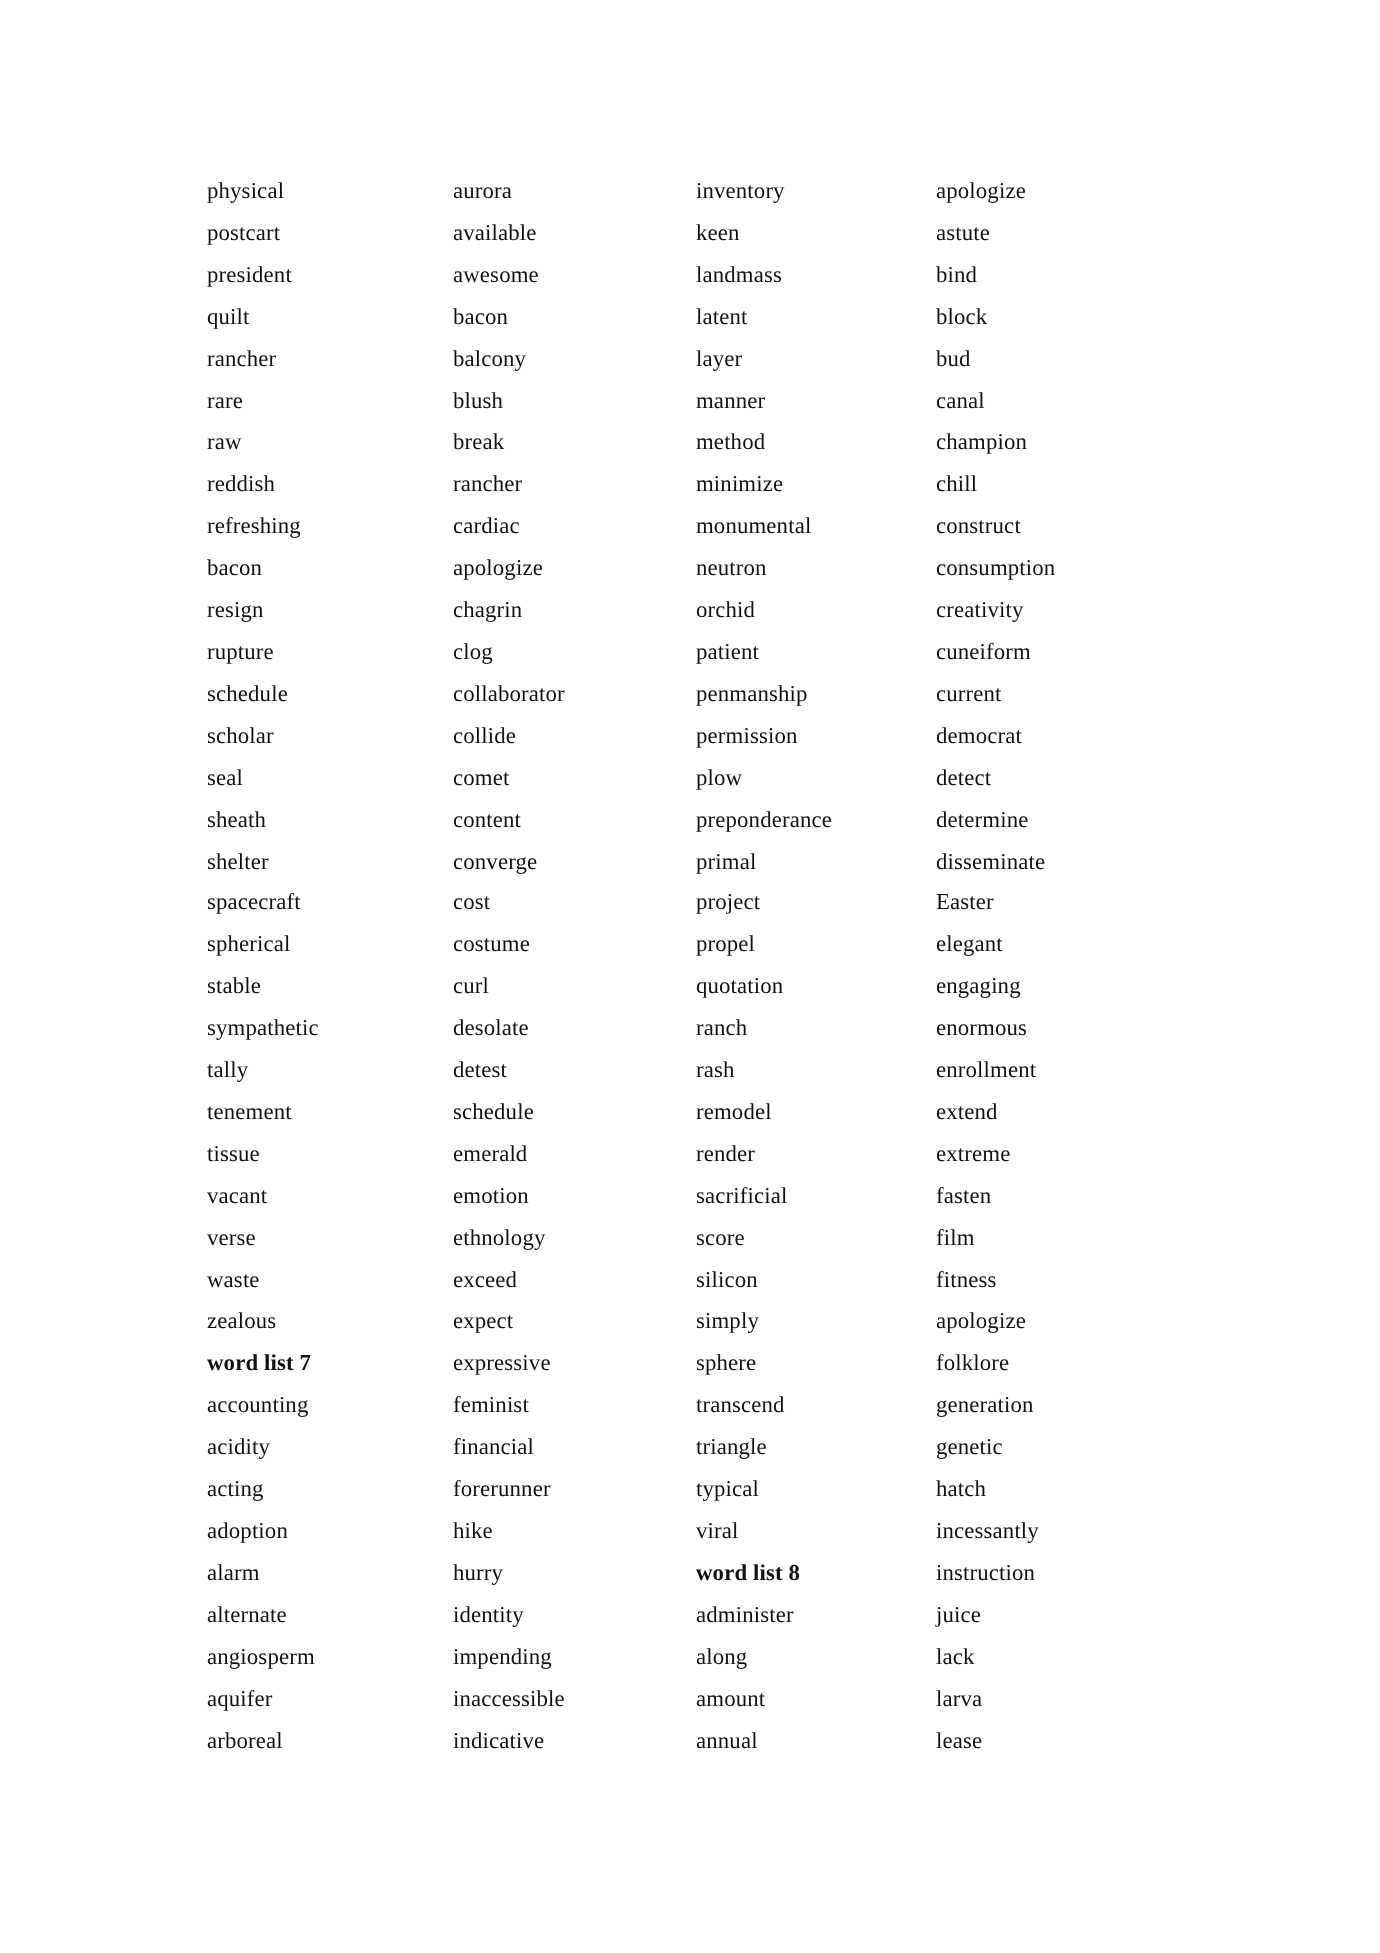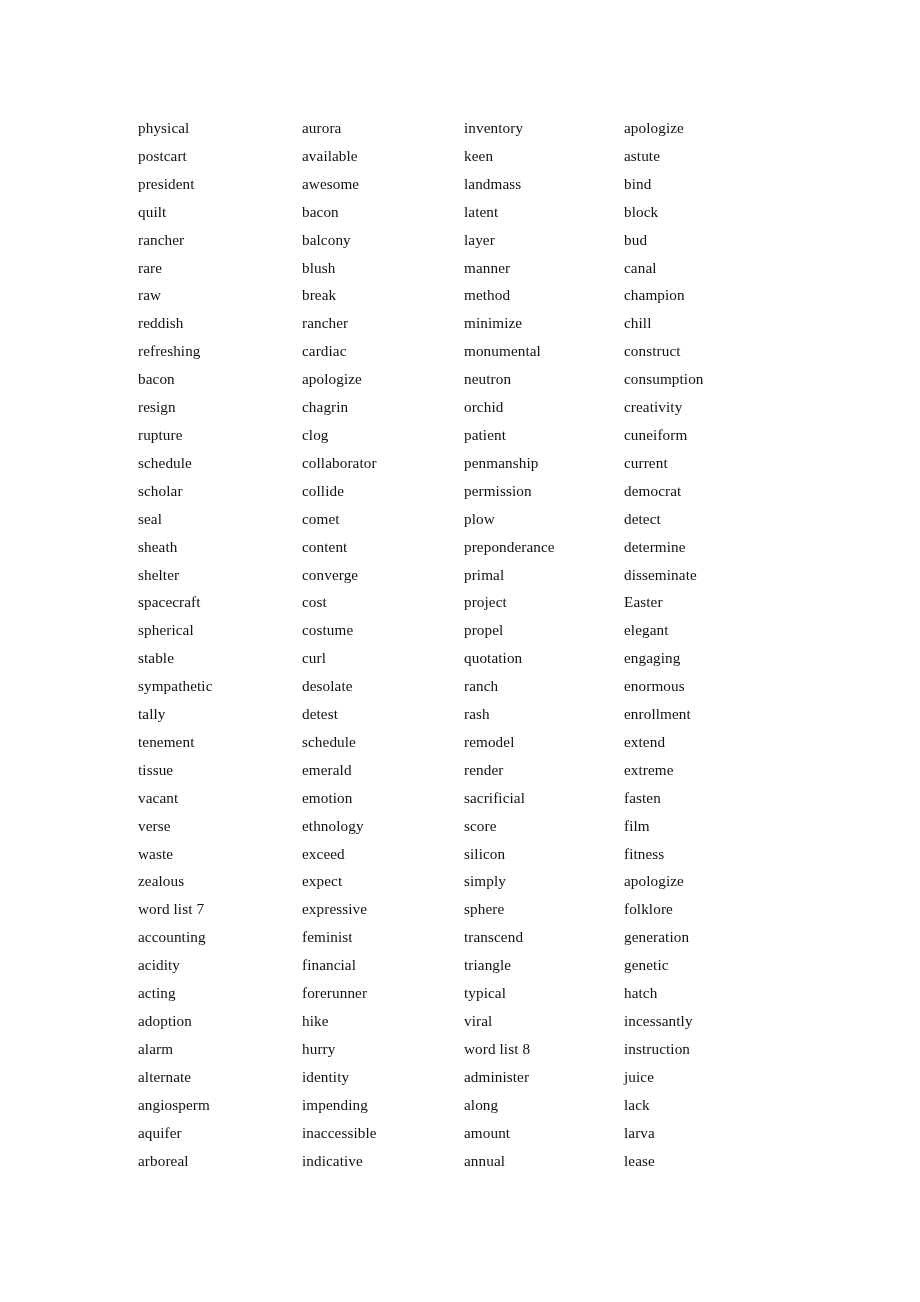--- a/index.html
+++ b/index.html
@@ -35,21 +35,21 @@
     align-items: start;
   }
   .word-cell {
     font-size: 15.2px;
     line-height: 20px;
     letter-spacing: 0.1px;
     white-space: nowrap;
     color: #111111;
   }
   .word-cell.bold {
-    font-weight: normal;
+    font-weight: bold;
   }
 </style>
 </head>
 <body>
 
 <div id="page">
   <div id="word-grid">
       <div class="word-cell">physical</div>
       <div class="word-cell">aurora</div>
       <div class="word-cell">inventory</div>

